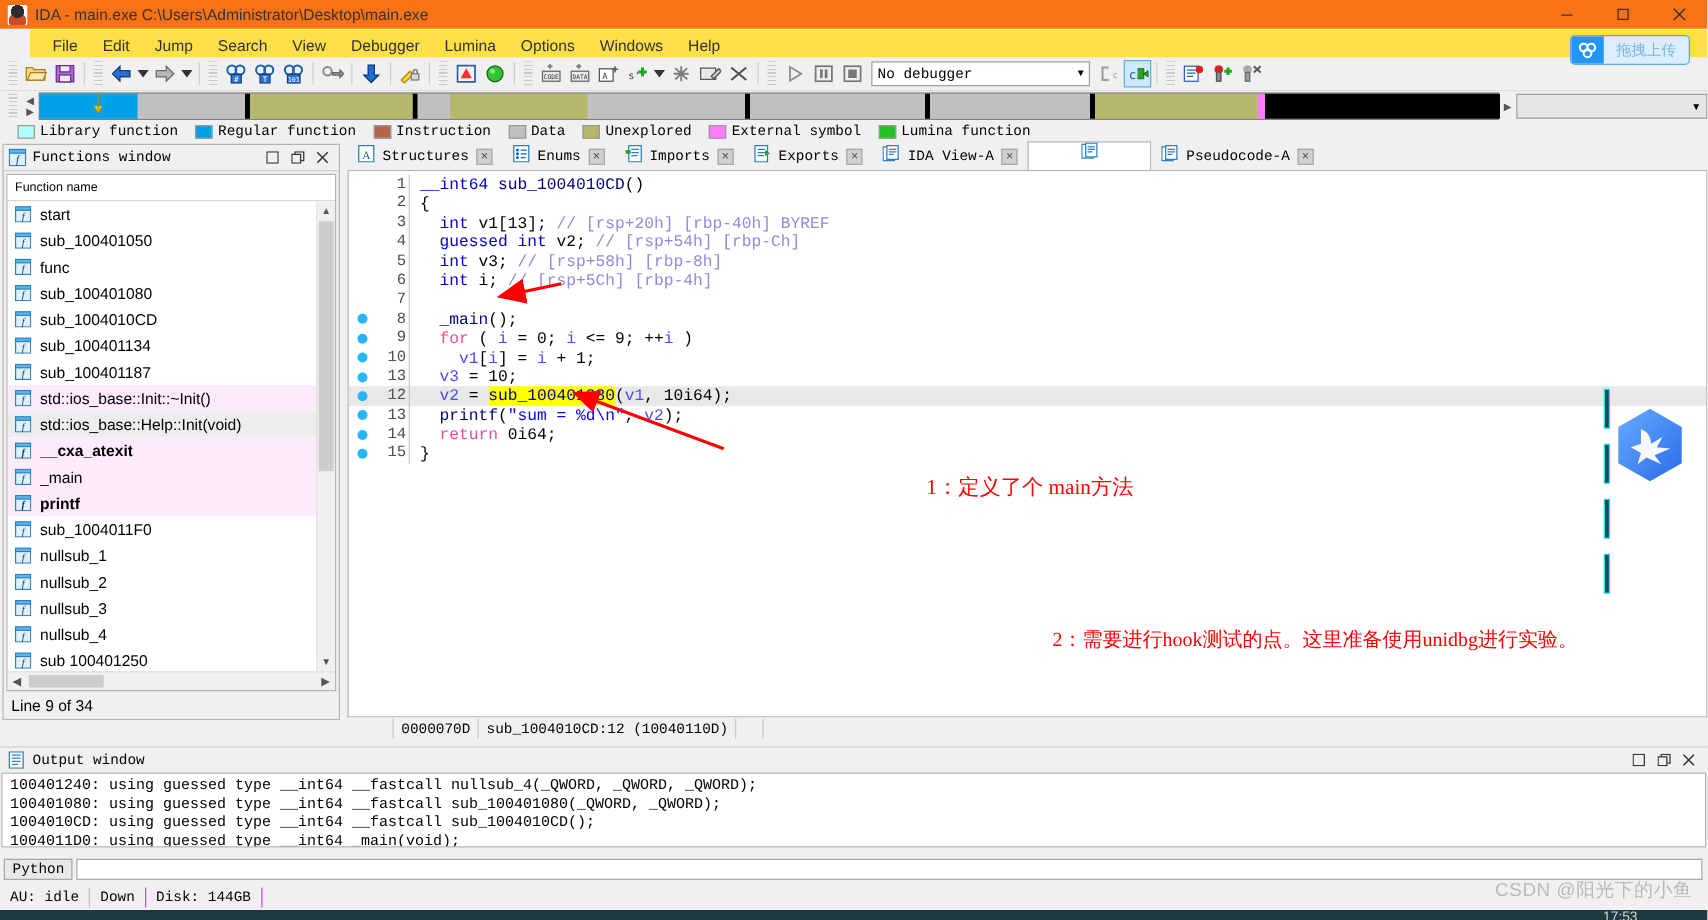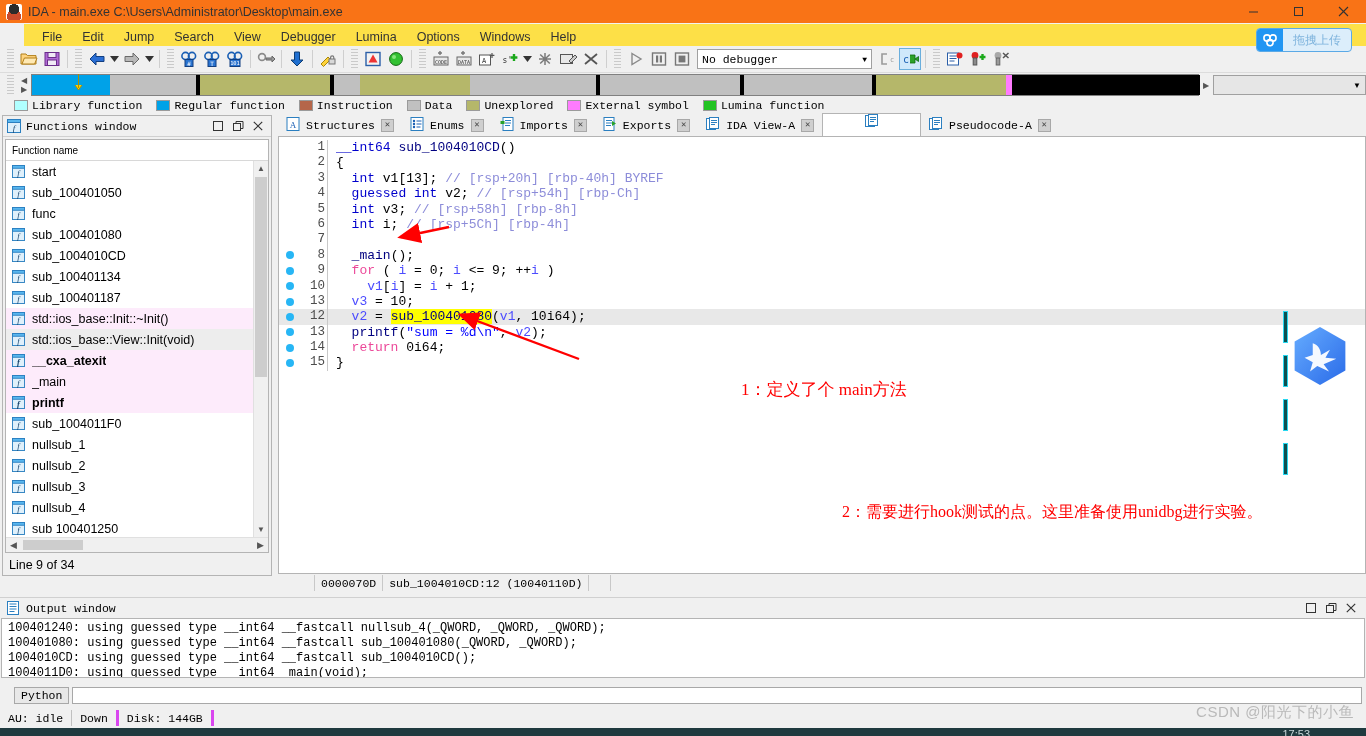--- a/index.html
+++ b/index.html
@@ -205,27 +205,27 @@
               border-top:1px solid #d0d0d0; }
   .ow-title-text { font-family:"Liberation Mono", monospace; font-size:11.5px; }
   .ow-btns { margin-left:auto; display:flex; gap:2px; padding-right:6px; }
   .ow-body { height:60px; background:#fff; border:1px solid #b4b4b4; margin:0 1px;
              overflow:hidden; font-family:"Liberation Mono", monospace; font-size:12px; line-height:15px;
              padding:2px 0 0 6px; position:relative;}
   .ow-line { white-space:pre; }
   .ow-clip { position:absolute; left:6px; top:-7px; color:#000; white-space:pre; }
 
   
-  .pyrow { position:absolute; left:0; top:686px; right:0; height:19px; display:flex; align-items:center; gap:3px; padding-left:14px;}
+  .pyrow { position:absolute; left:0; top:686px; right:0; height:19px; display:flex; align-items:center; gap:3px; padding-left:3px;}
   .pybtn { height:17px; padding:0 6px; background:#e8e8e8; border:1px solid #a8a8a8;
            font-family:"Liberation Mono", monospace; font-size:11.5px; display:flex; align-items:center;}
   .pyinput { flex:1; height:17px; background:#fff; border:1px solid #a8a8a8; margin-right:4px;}
   .statusbar { position:absolute; left:0; top:708px; right:0; height:20px; display:flex; align-items:center;
                font-family:"Liberation Mono", monospace; font-size:11.5px; }
-  .statusbar .cell { padding:0 8px; height:16px; display:flex; align-items:center; border-right:3px solid #d946ef;}
+  .statusbar .cell { padding:0 8px; height:16px; display:flex; align-items:center; border-right:1px solid #d946ef;}
   .statusbar .cell.first { border-right:1px solid #c0c0c0; }
   .darkstrip { position:absolute; left:0; top:728px; right:0; height:8px; background:#1f3a3f; }
 
   .csdn { position:absolute; right:12px; top:703px; font-size:15px; color:#b9b9b9;
           font-family:"Liberation Sans", sans-serif; letter-spacing:.5px;}
   .clock { position:absolute; right:56px; top:728px; font-size:11px; color:#c8d7d9; }
 </style>
 </head>
 <body>
 
@@ -643,21 +643,21 @@
       <text x="7" y="11.5" font-size="9" fill="#14416b" text-anchor="middle" font-style="italic" font-family="serif">f</text>
               </svg></span>
             <span class="nm">std::ios_base::Init::~Init()</span>
           </div>
           <div class="frow sel">
             <span class="fico"><svg width="13" height="13" viewBox="0 0 14 14">
       <rect x="0.5" y="0.5" width="13" height="13" fill="#dff0fb" stroke="#2b7fc0"></rect>
       <rect x="0.5" y="0.5" width="13" height="3" fill="#59b7ef" stroke="#2b7fc0"></rect>
       <text x="7" y="11.5" font-size="9" fill="#14416b" text-anchor="middle" font-style="italic" font-family="serif">f</text>
               </svg></span>
-            <span class="nm">std::ios_base::View::Init(void)</span>
+            <span class="nm">std::ios_base::Help::Init(void)</span>
           </div>
           <div class="frow pink bold">
             <span class="fico"><svg width="13" height="13" viewBox="0 0 14 14">
       <rect x="0.5" y="0.5" width="13" height="13" fill="#dff0fb" stroke="#2b7fc0"></rect>
       <rect x="0.5" y="0.5" width="13" height="3" fill="#59b7ef" stroke="#2b7fc0"></rect>
       <text x="7" y="11.5" font-size="9" fill="#14416b" text-anchor="middle" font-style="italic" font-family="serif">f</text>
               </svg></span>
             <span class="nm">__cxa_atexit</span>
           </div>
           <div class="frow pink">

